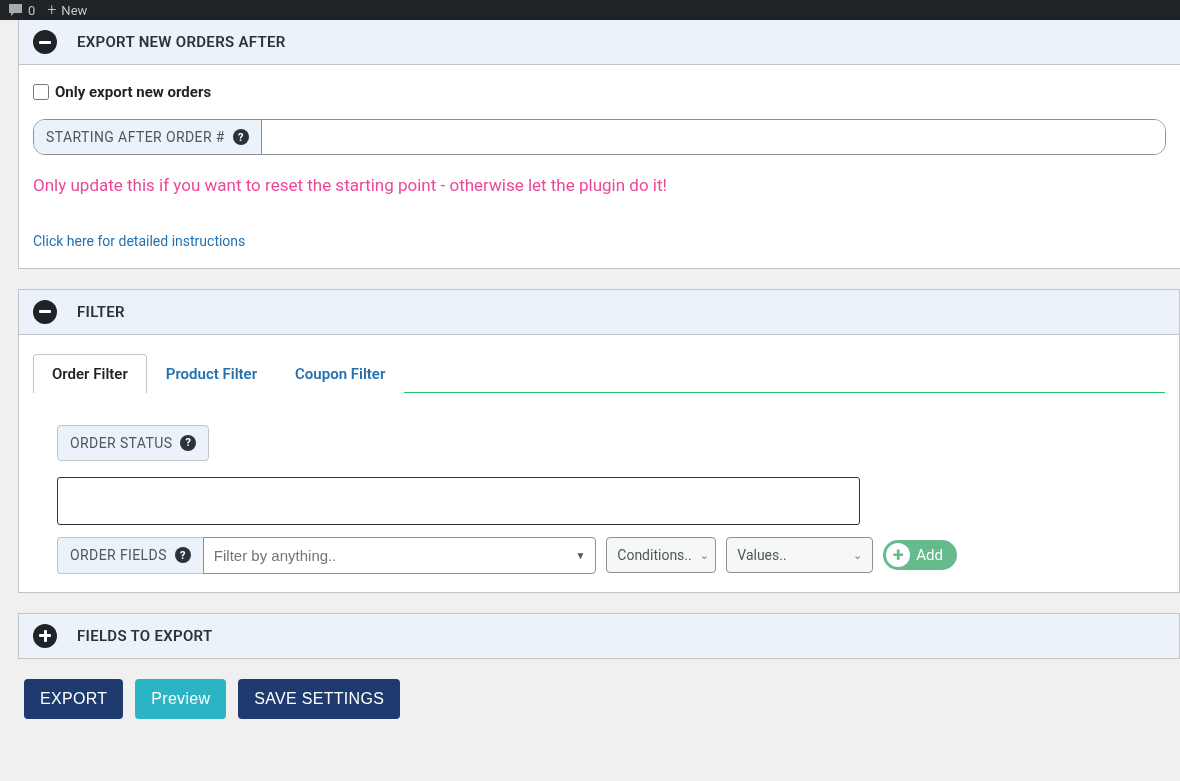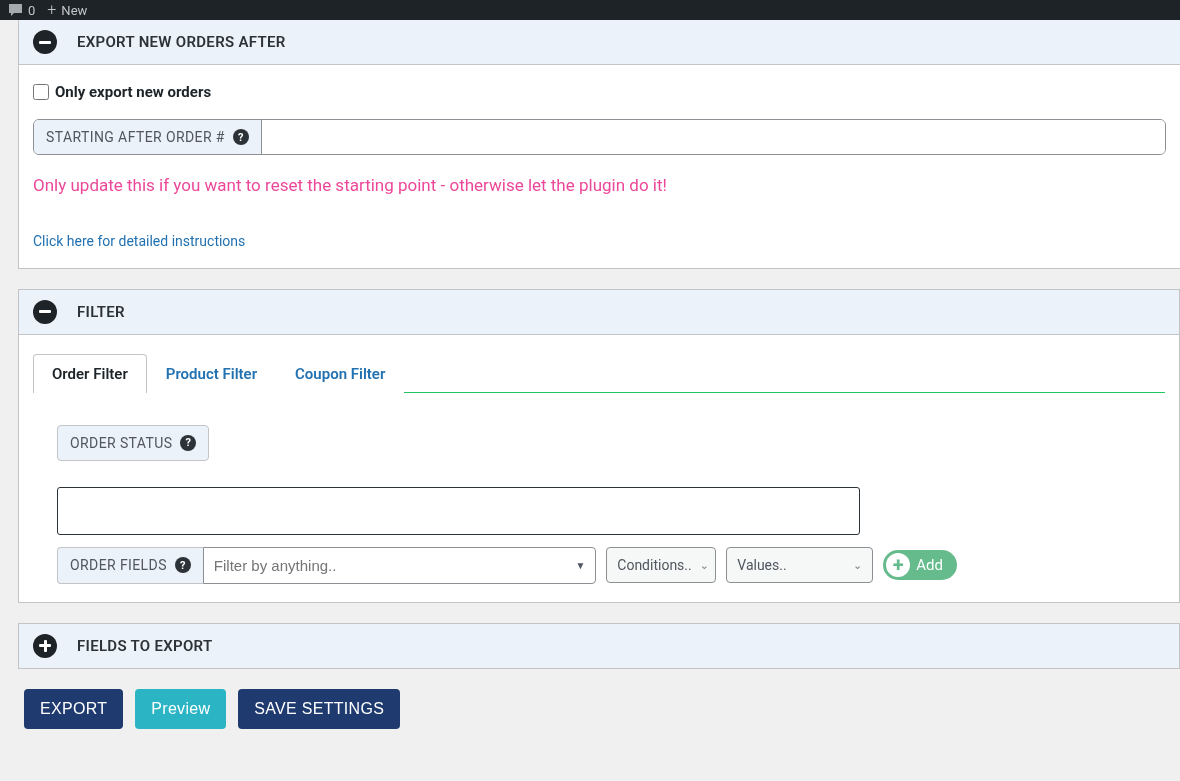--- a/index.html
+++ b/index.html
@@ -23,34 +23,34 @@
 .toggle-circle .plus::before { width: 12px; height: 3px; top: 4.5px; left: 0; }
 .toggle-circle .plus::after { width: 3px; height: 12px; left: 4.5px; top: 0; }
 .panel-title { font-size: 15px; font-weight: 600; color: #2c3338; letter-spacing: 0.3px; }
 
 .panel-body { padding: 18px 14px; }
 
 .checkbox-row { display: flex; align-items: center; gap: 6px; margin-bottom: 18px; }
 .checkbox-row input[type="checkbox"] { width: 16px; height: 16px; cursor: pointer; }
 .checkbox-row label { font-size: 15px; font-weight: 700; color: #1d2327; cursor: pointer; }
 
-.field-row { display: flex; border: 1px solid #8c8f94; border-radius: 6px; overflow: hidden; margin-bottom: 18px; }
+.field-row { display: flex; border: 1px solid #8c8f94; border-radius: 12px; overflow: hidden; margin-bottom: 18px; }
 .field-label { background: #ecf2f9; border-right: 1px solid #8c8f94; padding: 9px 12px; display: flex; align-items: center; gap: 8px; font-size: 14px; color: #50575e; letter-spacing: 0.4px; white-space: nowrap; }
 .help-icon { width: 16px; height: 16px; border-radius: 50%; background: #2c3338; color: #fff; display: inline-flex; align-items: center; justify-content: center; font-size: 11px; font-weight: 700; cursor: help; }
 .field-input { flex: 1; border: none; padding: 9px 10px; font-size: 14px; outline: none; background: #fff; }
 
 .warning-text { font-size: 17px; font-weight: 400; color: #ec4899; margin-bottom: 32px; line-height: 1.5; }
 .link-text { color: #2271b1; font-size: 14px; text-decoration: none; cursor: pointer; }
 
 .tabs { display: flex; border-bottom: 1px solid #22c55e; margin-bottom: 32px; }
 .tab { padding: 10px 18px; font-size: 15px; font-weight: 600; color: #2271b1; cursor: pointer; border: 1px solid transparent; border-bottom: none; position: relative; top: 1px; background: #fff; }
 .tab.active { color: #1d2327; border-color: #c3c4c7; border-radius: 4px 4px 0 0; background: #fff; }
 
 .sub-fields { padding: 0 24px; }
-.status-label { display: inline-flex; align-items: center; gap: 8px; background: #ecf2f9; border: 1px solid #c3c4c7; border-radius: 4px; padding: 9px 12px; font-size: 14px; color: #50575e; letter-spacing: 0.4px; margin-bottom: 26px; }
+.status-label { display: inline-flex; align-items: center; gap: 8px; background: #ecf2f9; border: 1px solid #c3c4c7; border-radius: 4px; padding: 9px 12px; font-size: 14px; color: #50575e; letter-spacing: 0.4px; margin-bottom: 16px; }
 .status-box { border: 1px solid #2c3338; border-radius: 3px; height: 48px; margin-bottom: 12px; max-width: 803px; }
 
 .filter-row { display: flex; gap: 10px; align-items: center; max-width: 900px; }
 .of-label { display: inline-flex; align-items: center; gap: 8px; background: #ecf2f9; border: 1px solid #c3c4c7; border-right: none; border-radius: 4px 0 0 4px; padding: 9px 12px; font-size: 14px; color: #50575e; letter-spacing: 0.4px; }
 .filter-by { flex: 1; display: flex; align-items: center; border: 1px solid #8c8f94; border-radius: 0 4px 4px 0; background: #fff; position: relative; }
 .filter-by-input { flex: 1; border: none; padding: 9px 10px; font-size: 15px; outline: none; background: transparent; color: #1d2327; }
 .filter-by .caret { padding: 0 10px; color: #50575e; font-size: 10px; }
 .field-group { display: flex; }
 .conditions-box, .values-box { border: 1px solid #8c8f94; border-radius: 4px; background: #f6f7f7; padding: 9px 10px; font-size: 14px; color: #50575e; display: flex; align-items: center; gap: 8px; cursor: default; }
 .conditions-box { width: 110px; justify-content: space-between; }

